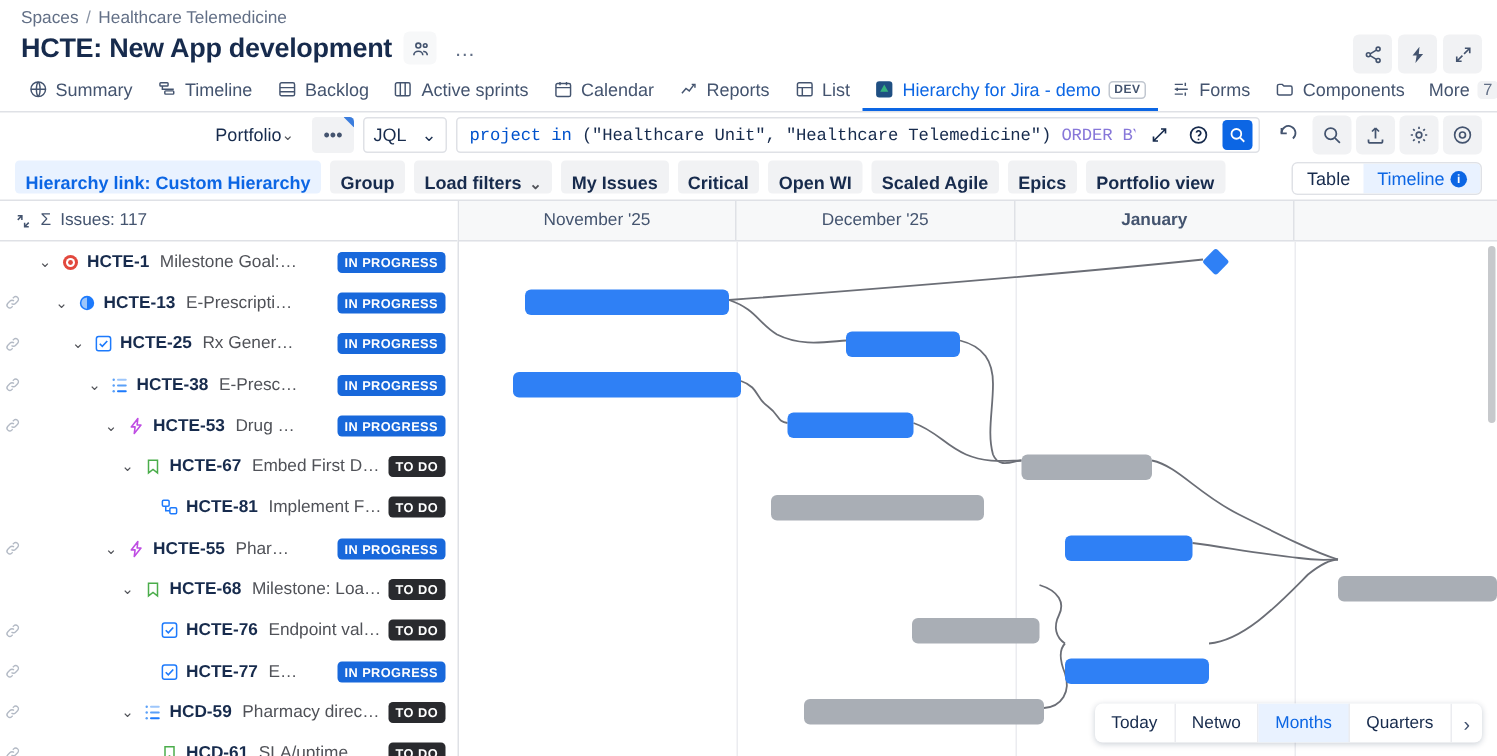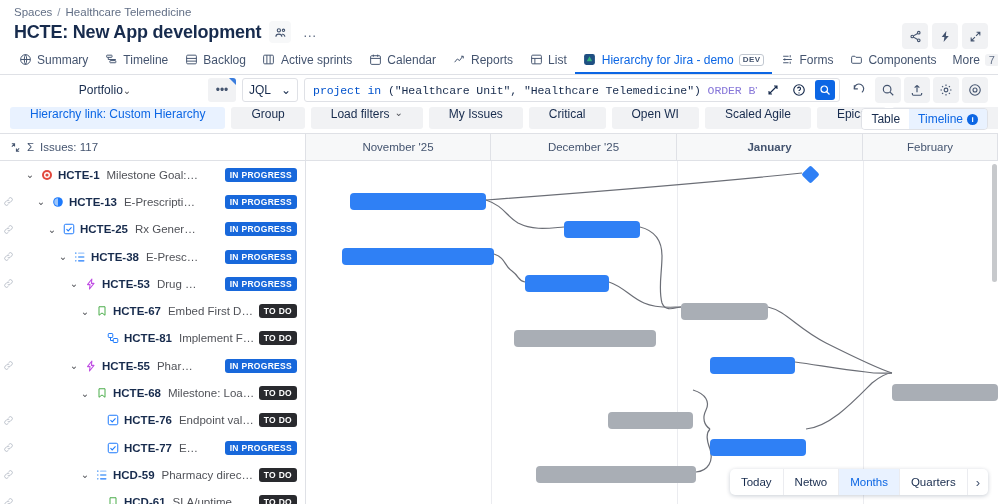--- a/index.html
+++ b/index.html
@@ -58,21 +58,21 @@
     letter-spacing:0.4px; line-height:1;
   }
   .countchip { font-size:11px; color:#626f86; background:#f1f2f4; border-radius:3px; padding:0 4px; }
 
   
   .jqlbar {
     display:flex; align-items:center; gap:6px;
     padding:5px 10px; height:30px;
   }
   .sel {
-    display:flex; align-items:center; justify-content:center;
+    display:flex; align-items:center; justify-content:flex-end;
     width:192px; height:22px; padding:0 6px 0 4px;
     font-size:12px; color:#172b4d; background:#fff;
     border:none; cursor:pointer;
   }
   .sel .chev { color:#505258; font-size:10px; }
   .btnsq {
     height:24px; min-width:28px; padding:0 6px; border-radius:3px;
     background:#f1f2f4; border:none; display:inline-flex;
     align-items:center; justify-content:center; gap:4px;
     font-size:12px; color:#44546f; cursor:pointer; position:relative;
@@ -112,23 +112,23 @@
     color:#44546f; cursor:pointer; border:none;
   }
   .rightacts .rbtn.plain { background:transparent; }
 
   
   .chiprow {
     display:flex; align-items:center; gap:6px;
     padding:3px 10px 6px 10px; height:28px; position:relative;
   }
   .chip {
-    height:22px; padding:0 20px; border-radius:3px; background:#f1f2f4;
-    display:inline-flex; align-items:flex-start; gap:5px; cursor:pointer;
-    font-size:12px; color:#172b4d; white-space:nowrap;
+    height:22px; padding:0 7px; border-radius:3px; background:#f1f2f4;
+    display:inline-flex; align-items:flex-end; gap:5px; cursor:pointer;
+    font-size:12px; color:#172b4d; white-space:nowrap;font-weight:bold;
   }
   .chip.hl { background:#e9f2ff; color:#0c66e4; }
   .chip .chev { font-size:10px; color:#505258; }
   .segwrap {
     position:absolute; right:10px; top:3px;
     display:flex; border:1px solid #dfe1e6; border-radius:4px; overflow:hidden; height:22px;
   }
   .seg {
     padding:0 9px; display:flex; align-items:center; gap:4px;
     font-size:12px; color:#172b4d; cursor:pointer; background:#fff;
@@ -704,21 +704,20 @@
             <span class="status todo">TO DO</span>
           </div>
         </div>
     </div>
 
     <div class="right">
       <div class="monthhead" id="month-head">
           <div class="monthcell" style="width: 185px;">November '25</div>
           <div class="monthcell" style="width: 186px;">December '25</div>
           <div class="monthcell" style="width: 186px; font-weight: bold;">January</div>
-          <div class="monthcell" style="width: 135px;">February</div>
         </div>
       <div class="gantt" id="gantt">
         <div class="vline" style="left:185px"></div>
         <div class="vline" style="left:371px"></div>
         <div class="vline" style="left:557px"></div>
 
         <svg class="deps" width="692" height="350">
           <g fill="none" stroke="#6b6e76" stroke-width="1.2">
             <path d="M180 39 C 300 30, 400 22, 496 12"></path>
             <path d="M180 39 C 198 45, 200 55, 212 62 C 228 70, 244 67, 258 66"></path>

